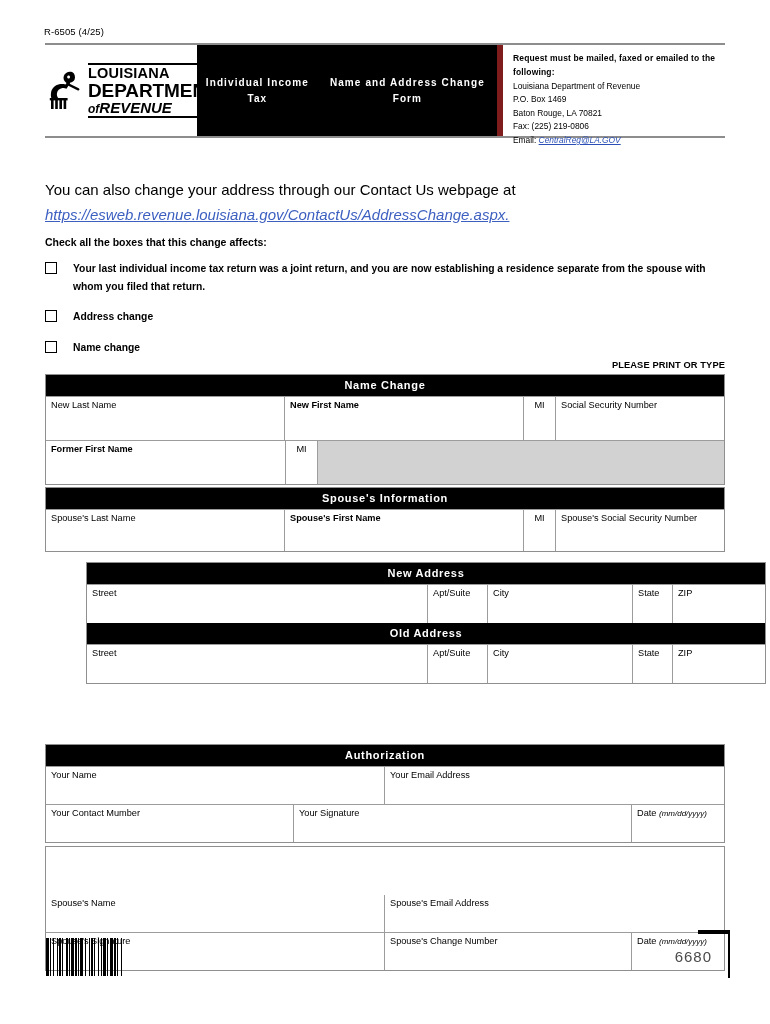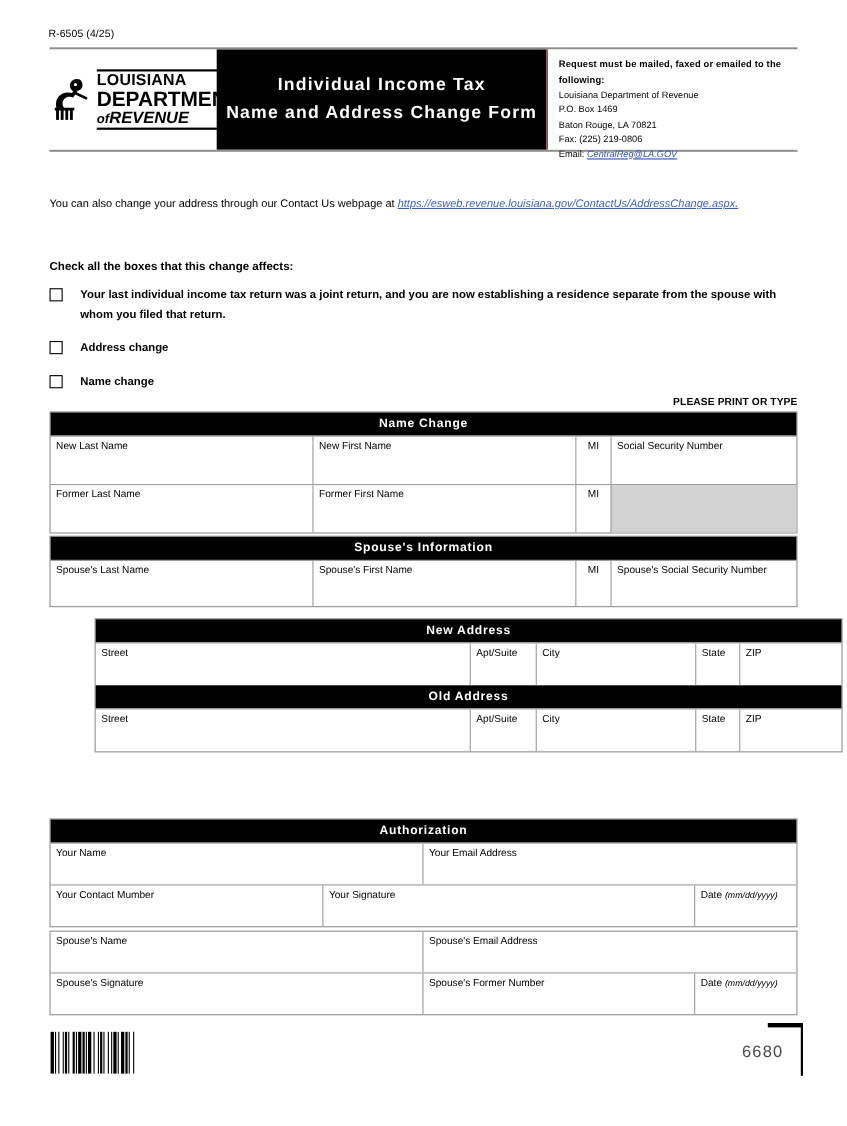--- a/index.html
+++ b/index.html
@@ -103,34 +103,34 @@
     font-family: "Liberation Sans", sans-serif;
   }
   .logo-l3 .of {
     font-size: 12px;
   }
   .header-title {
     flex: 1 1 auto;
     background: #000000;
     color: #ffffff;
     display: flex;
-    flex-direction: column;
+    flex-direction: row;
     align-items: center;
     justify-content: center;
     text-align: center;
     font-weight: bold;
-    font-size: 16px;
+    font-size: 10px;
     letter-spacing: 1.1px;
     line-height: 1.55;
   }
   .header-contact {
     width: 228px;
     flex: 0 0 228px;
     background: #ffffff;
-    border-left: 1px solid #7f1d1d;
+    border-left: 6px solid #7f1d1d;
     box-sizing: border-box;
     padding: 7px 6px 4px 10px;
     font-size: 8.4px;
     line-height: 1.62;
   }
   .header-contact .bold {
     font-weight: bold;
     font-size: 8.5px;
     letter-spacing: 0.15px;
   }
@@ -139,21 +139,21 @@
     text-decoration: underline;
     font-style: italic;
   }
 
   
   .intro {
     position: absolute;
     left: 45px;
     top: 178px;
     width: 685px;
-    font-size: 10px;
+    font-size: 15px;
     line-height: 1.65;
   }
   .intro a {
     color: #3c5fc0;
     text-decoration: underline;
     font-style: italic;
   }
 
   
   .check-heading {
@@ -217,20 +217,21 @@
     letter-spacing: 0.7px;
     padding: 4px 0 5px 0;
     line-height: 1.1;
   }
   .trow {
     display: flex;
     border-top: 1px solid #9c9c9c;
   }
   .trow:first-of-type {
     border-top: none;
+    margin-top: 48px;
   }
   .cell {
     border-left: 1px solid #9c9c9c;
     box-sizing: border-box;
     padding: 3px 0 0 5px;
     font-size: 9.2px;
     line-height: 1.3;
     overflow: hidden;
   }
   .cell:first-child {
@@ -245,21 +246,21 @@
   }
   .cell .ital {
     font-style: italic;
     font-size: 8px;
   }
 
   
   #name-change-table { top: 374px; }
   .nc-r { height: 43px; }
   .nc-c1 { width: 238px; flex: 0 0 238px; }
-  .nc-c2 { width: 239px; flex: 0 0 239px; }
+  .nc-c2 { width: 239px; flex: 0 0 239px; font-weight: bold; }
   .nc-c3 { width: 32px;  flex: 0 0 32px; }
   .nc-c4 { flex: 1 1 auto; }
 
   
   #spouse-info-table { top: 487px; }
   .si-r { height: 41px; }
 
   
   #address-table { top: 562px; margin-left: 41px; }
   .ad-r { height: 38px; }
@@ -394,21 +395,20 @@
 
   <div class="tbl" id="name-change-table">
     <div class="band">Name Change</div>
     <div class="trow nc-r">
       <div class="cell nc-c1">New Last Name</div>
       <div class="cell nc-c2">New First Name</div>
       <div class="cell nc-c3 center">MI</div>
       <div class="cell nc-c4">Social Security Number</div>
     </div>
     <div class="trow nc-r">
-      <div class="cell nc-c1">Former Last Name</div>
       <div class="cell nc-c2">Former First Name</div>
       <div class="cell nc-c3 center">MI</div>
       <div class="cell nc-c4 shaded"></div>
     </div>
   </div>
 
   <div class="tbl" id="spouse-info-table">
     <div class="band">Spouse's Information</div>
     <div class="trow si-r">
       <div class="cell nc-c1">Spouse's Last Name</div>
@@ -453,21 +453,21 @@
     </div>
   </div>
 
   <div class="tbl" id="spouse-auth-table">
     <div class="trow au-r">
       <div class="cell au-c1">Spouse's Name</div>
       <div class="cell au-c2w">Spouse's Email Address</div>
     </div>
     <div class="trow au-r">
       <div class="cell au-c1">Spouse's Signature</div>
-      <div class="cell au-c2">Spouse's Former Number</div>
+      <div class="cell au-c2">Spouse's Change Number</div>
       <div class="cell au-c3">
         <span>Date</span>
         <span class="ital">(mm/dd/yyyy)</span>
       </div>
     </div>
   </div>
 
   <div class="barcode" id="barcode">
       <i style="width: 3px; background: rgb(0, 0, 0);"></i>
       <i style="width: 1px; background: transparent;"></i>

